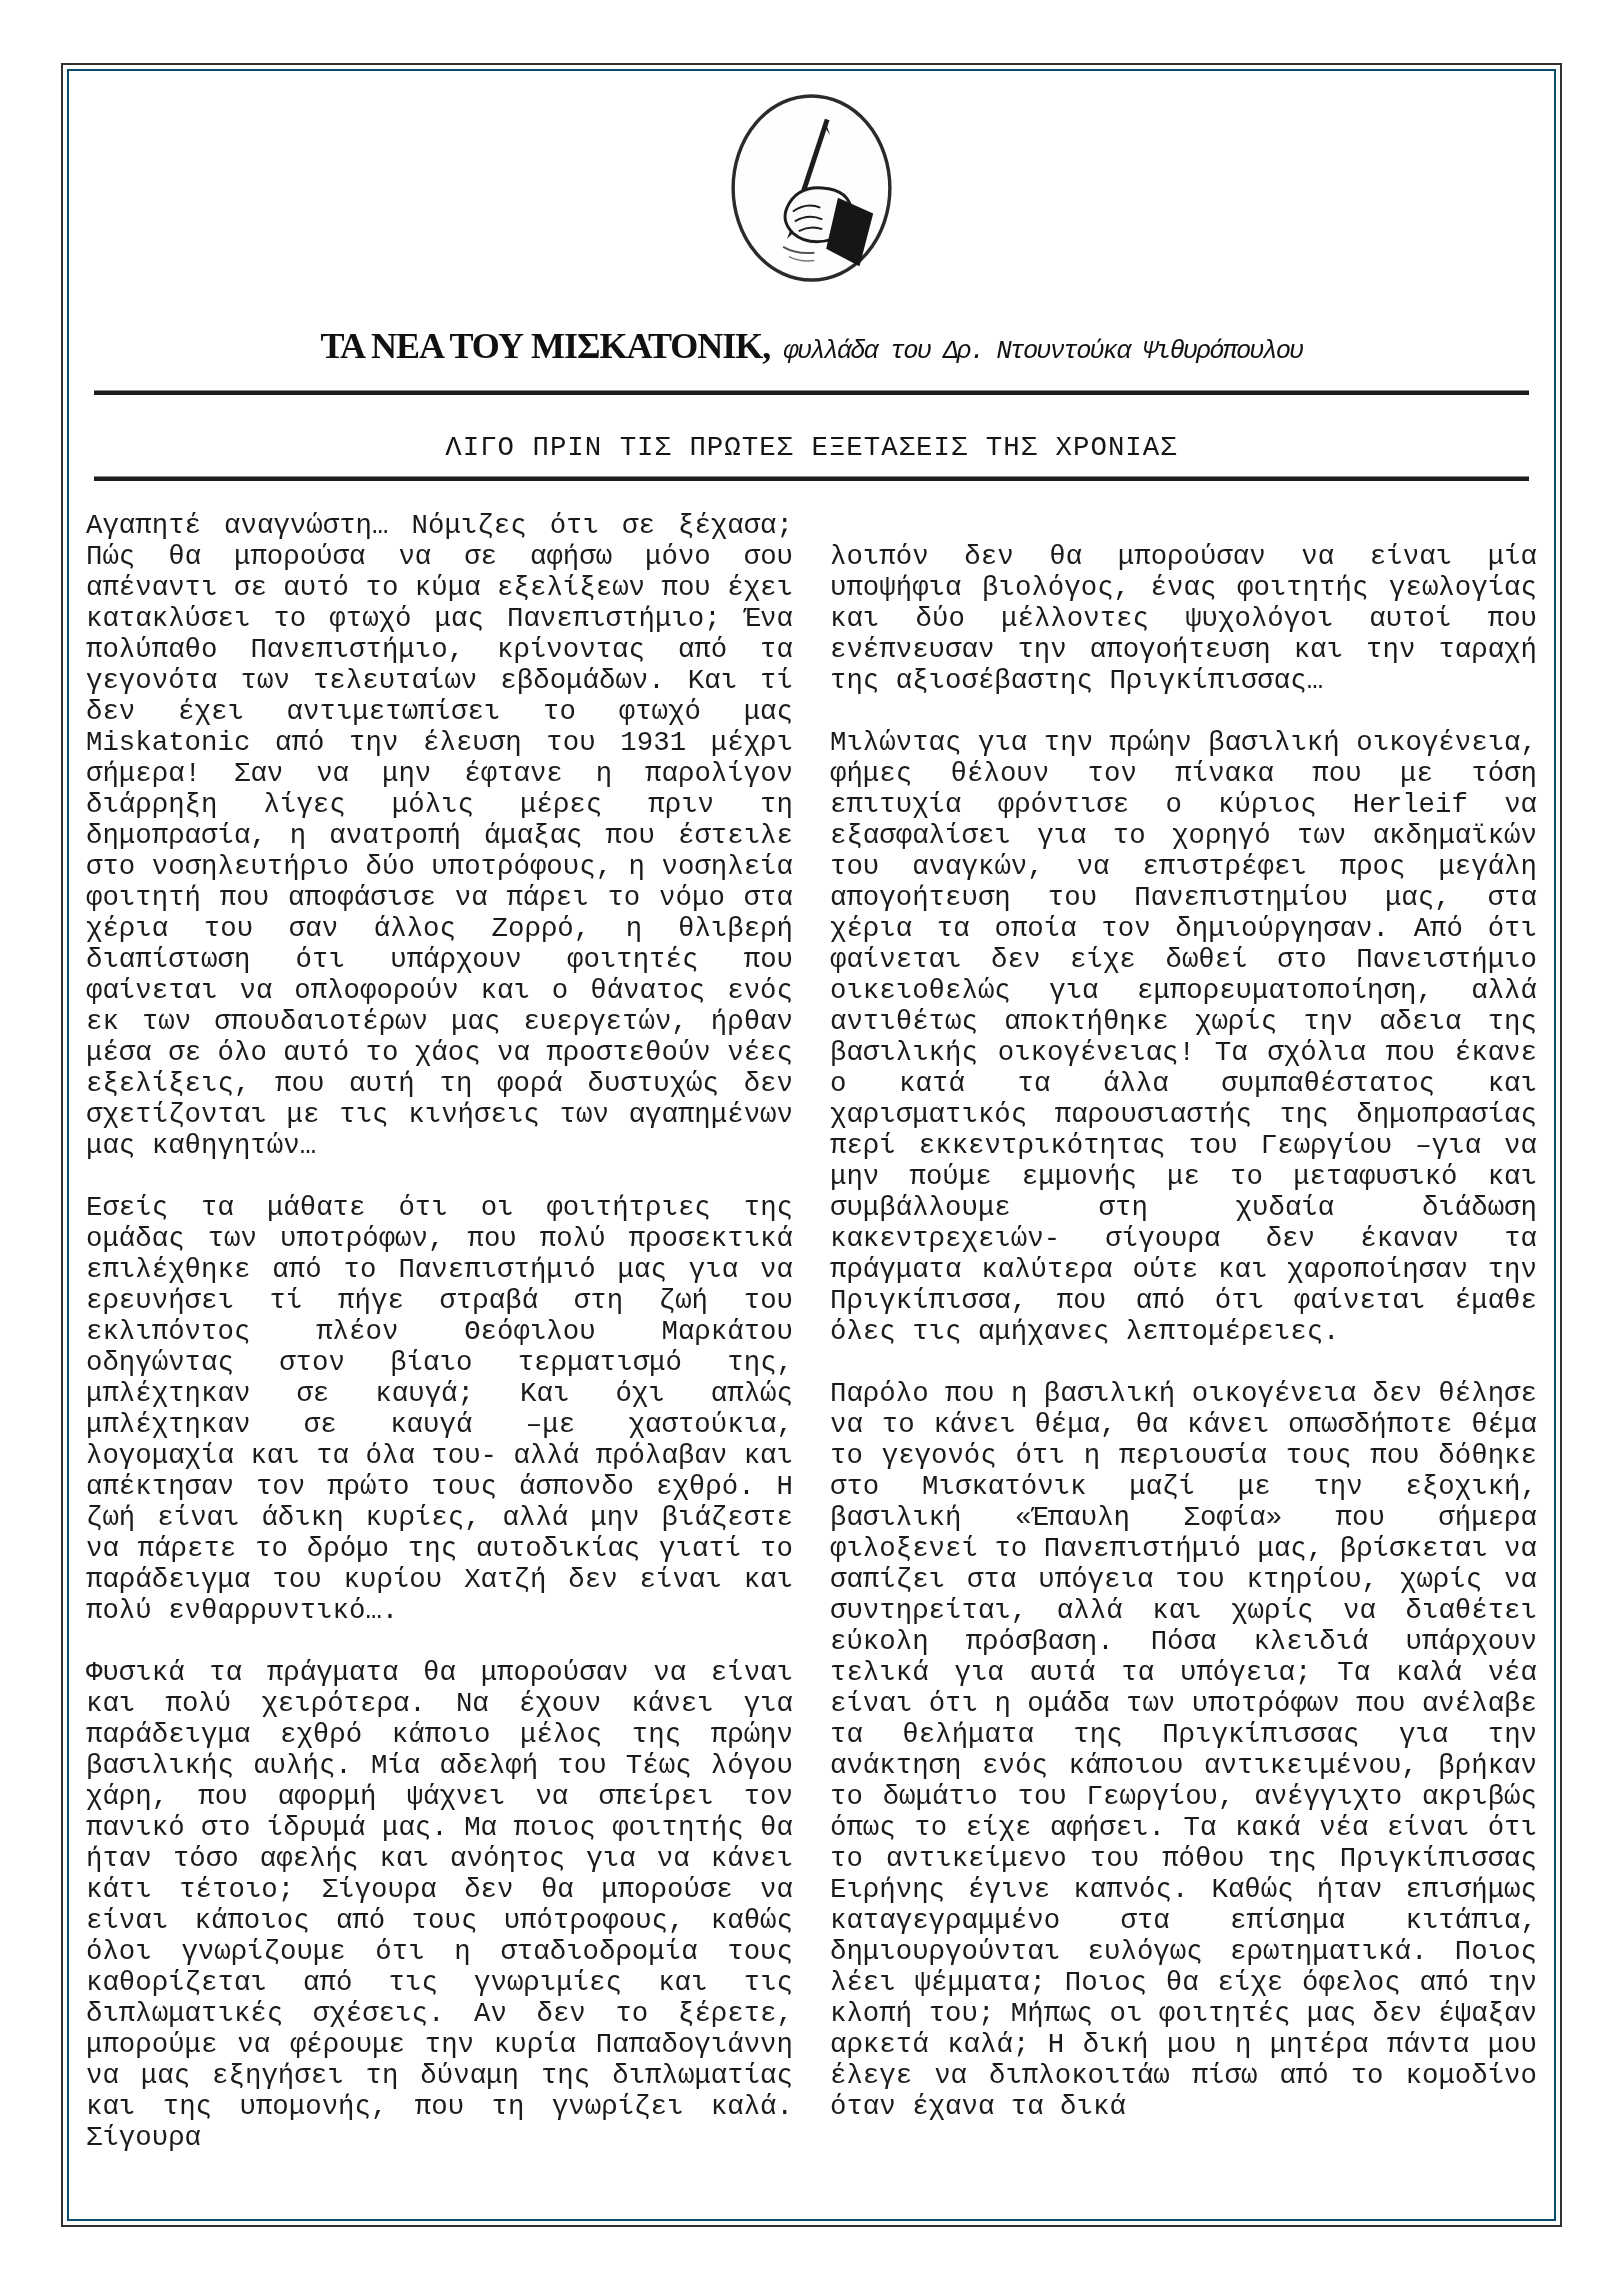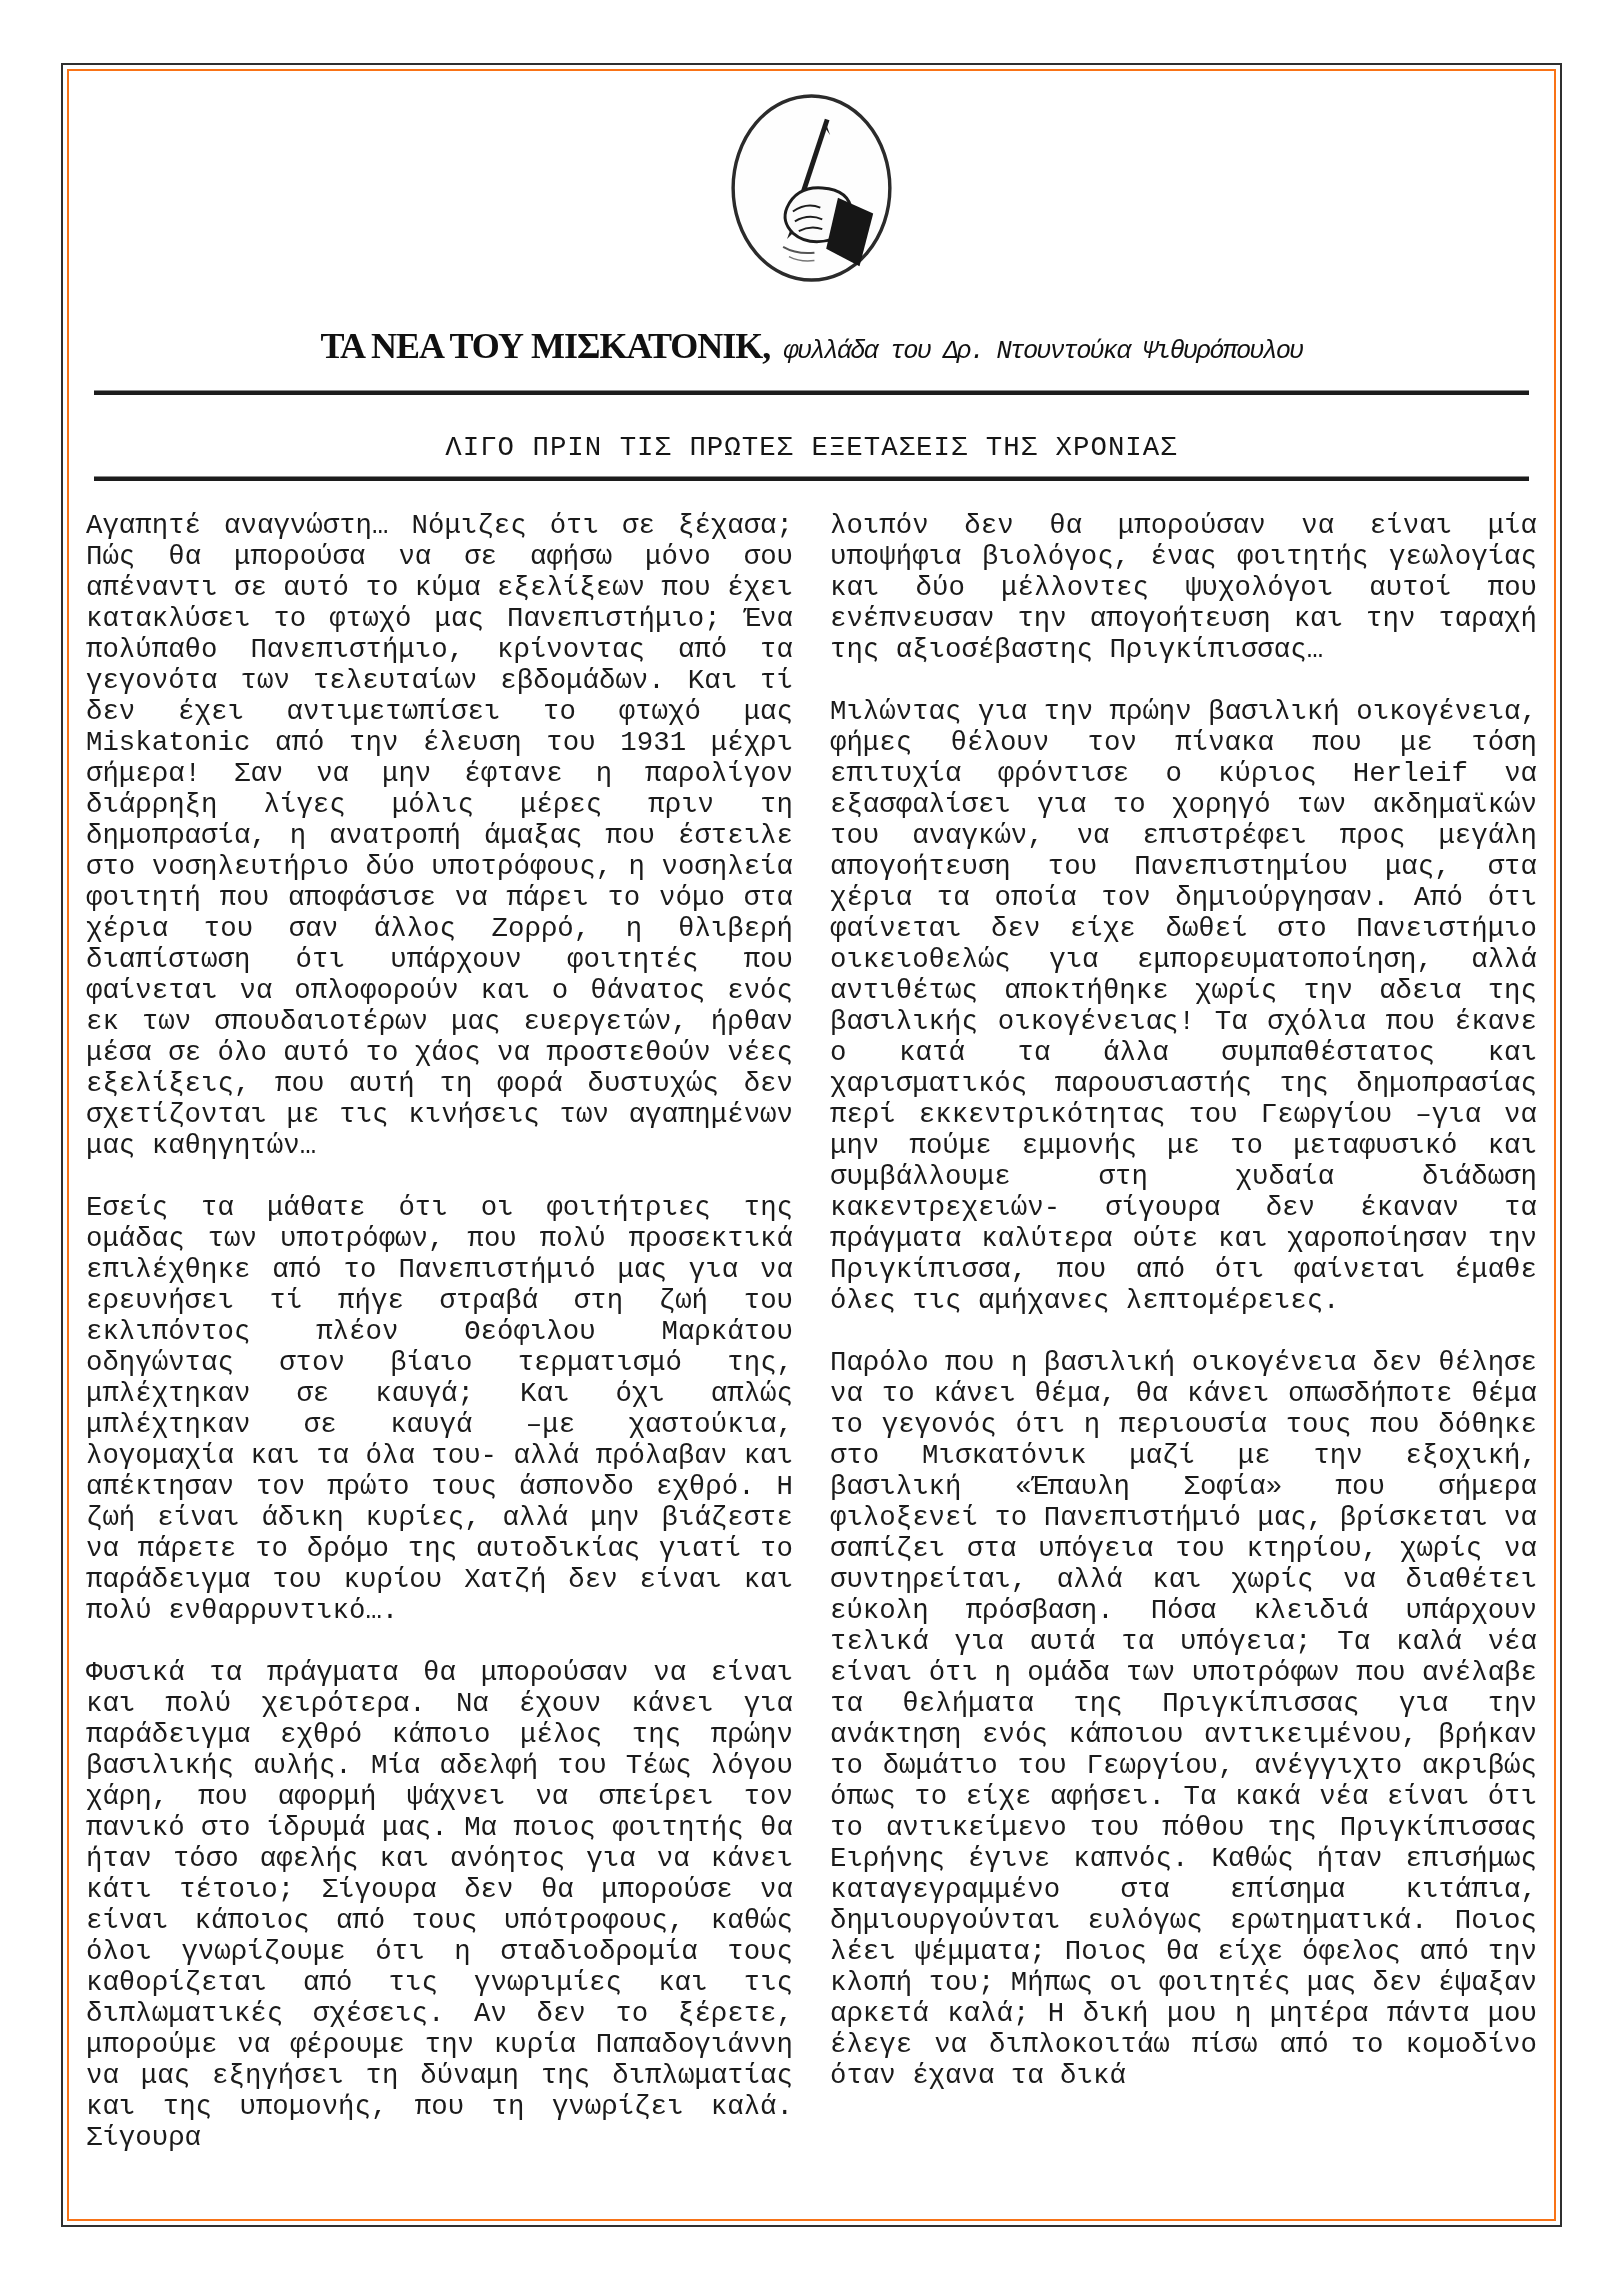--- a/index.html
+++ b/index.html
@@ -19,21 +19,21 @@
     position: absolute;
     left: 61px;
     top: 63px;
     right: 59px;
     bottom: 66px;
     border: 2px solid #2f2f2f;
   }
   .frame-inner {
     position: absolute;
     inset: 3.9px;
-    border: 2px solid #f97316;
+    border: 2px solid #0c4a6e;
   }
   .content {
     position: absolute;
     inset: 0;
     padding: 0 7.8px;
     overflow: hidden;
   }
   .logo-wrap {
     margin-top: 21.6px;
     text-align: center;
@@ -71,20 +71,21 @@
     font-size: 27.4px;
     line-height: 33px;
     letter-spacing: 1px;
     color: #161616;
   }
   .columns {
     margin-top: 29px;
     display: flex;
     gap: 37px;
     justify-content: center;
+    align-items: center;
   }
   .col {
     width: 707px;
   }
   .col p {
     margin: 0 0 31px 0;
     font-size: 27.4px;
     line-height: 31px;
     text-align: justify;
     color: #1b1b1b;

